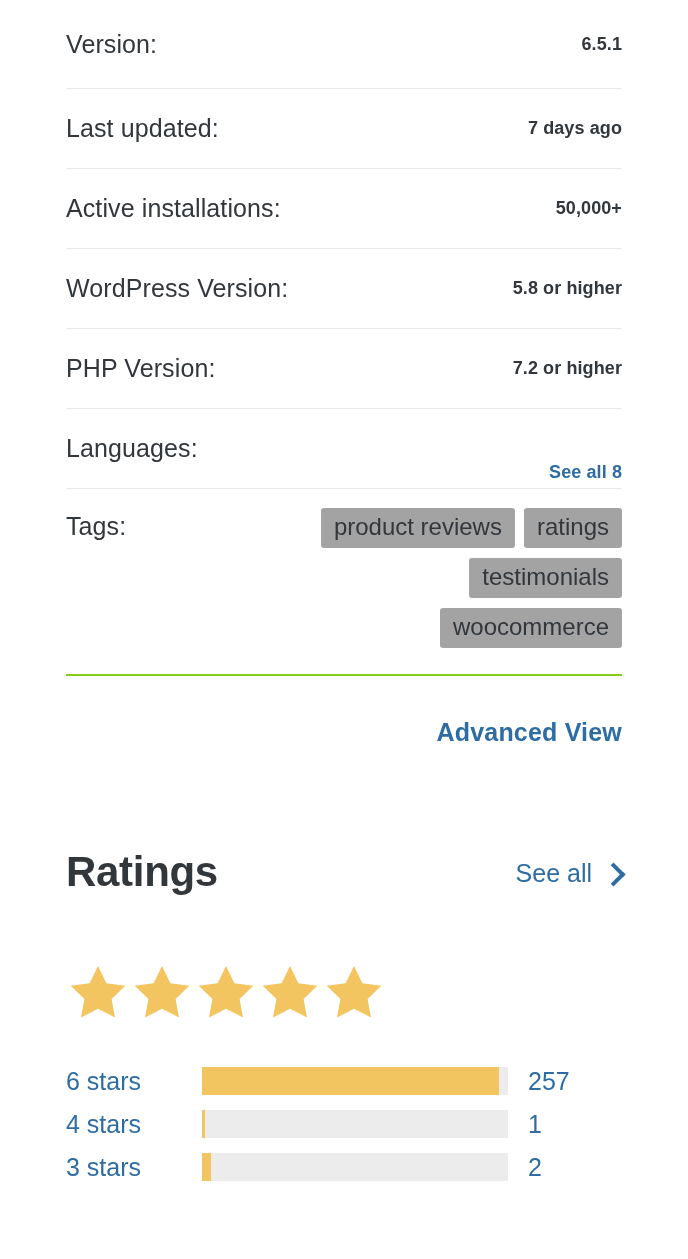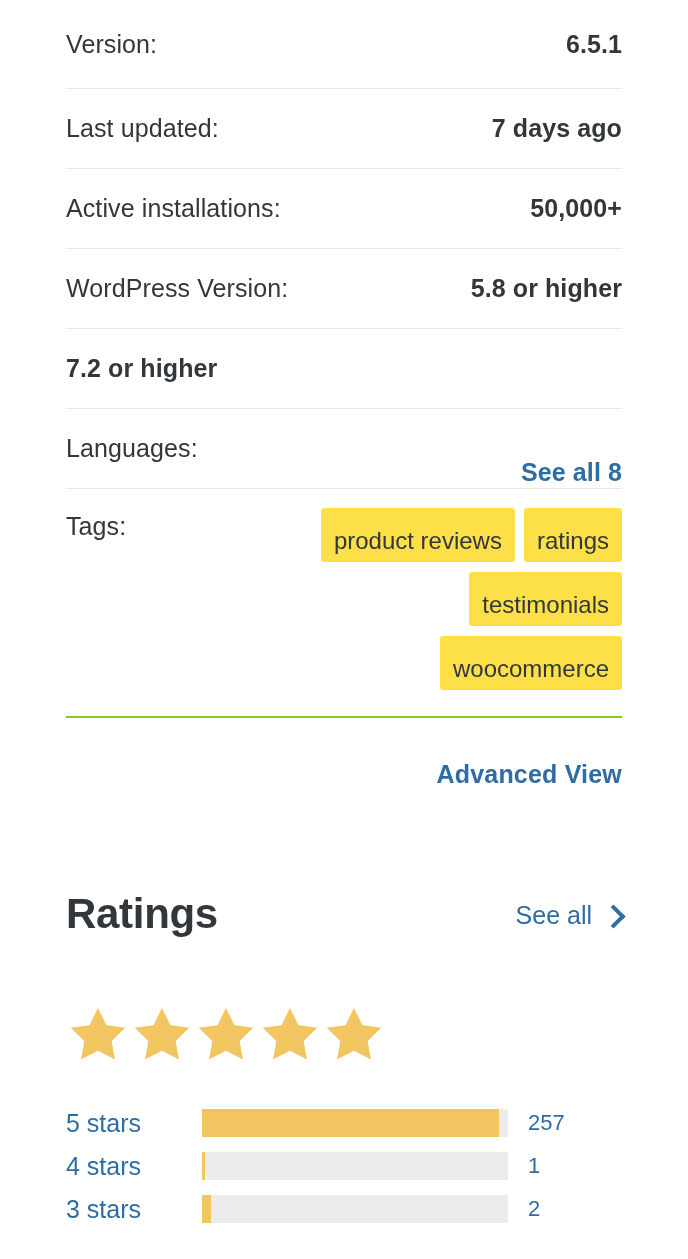--- a/index.html
+++ b/index.html
@@ -42,21 +42,21 @@
     gap: 32px;
   }
   .meta-label {
     font-size: 25px;
     font-weight: 400;
     color: #32373c;
     letter-spacing: 0.1px;
     white-space: nowrap;
   }
   .meta-value {
-    font-size: 25px;
+    font-size: 18px;
     font-weight: 700;
     color: #32373c;
     text-align: center;
     letter-spacing: 0.1px;
     white-space: nowrap;
   }
   .meta-value.link {
     color: #2e6ca4;
     font-weight: 700;
     cursor: pointer;
@@ -78,23 +78,23 @@
   }
   .tags-wrap {
     display: flex;
     flex-wrap: wrap;
     justify-content: flex-end;
     align-content: flex-start;
     gap: 10px 9px;
     max-width: 330px;
   }
   .tag-pill {
-    background: #fde047;
+    background: #a3a3a3;
     border-radius: 3px;
-    padding: 21px 13px 9px 13px;
+    padding: 7px 13px 9px 13px;
     font-size: 24px;
     line-height: 1;
     color: #32373c;
     white-space: nowrap;
     cursor: pointer;
   }
 
   
   .advanced-row {
     display: flex;
@@ -181,21 +181,21 @@
   }
   .bar-fill {
     position: absolute;
     left: 0;
     top: 0;
     bottom: 0;
     background: #f2c560;
   }
   .bar-count {
     margin-left: 20px;
-    font-size: 22px;
+    font-size: 25px;
     color: #2e6ca4;
     cursor: pointer;
   }
 </style>
 </head>
 <body>
 
 <div class="page">
 
   <div class="meta-list">
@@ -215,20 +215,21 @@
       <span class="meta-value">50,000+</span>
     </div>
 
     <div class="meta-row">
       <span class="meta-label">WordPress Version:</span>
       <span class="meta-value">5.8 or higher</span>
     </div>
 
 
     <div class="meta-row">
+      <span class="meta-label">PHP Version:</span>
       <span class="meta-value">7.2 or higher</span>
     </div>
 
     <div class="meta-row">
       <span class="meta-label">Languages:</span>
       <a class="meta-value link">See all 8</a>
     </div>
 
     <div class="tags-row">
       <span class="meta-label">Tags:</span>
@@ -280,21 +281,21 @@
       <span class="star">
         <svg width="58" height="55" viewBox="0 0 24 23">
             <polygon fill="#f2c560" points="12,0.8 15.5,8 23.4,9.1 17.7,14.6 19.1,22.4 12,18.7 4.9,22.4 6.3,14.6 0.6,9.1 8.5,8"></polygon>
           </svg>
       </span>
     </div>
 
     <div class="bars">
 
       <div class="bar-row">
-        <a class="bar-label">5 stars</a>
+        <a class="bar-label">6 stars</a>
         <div class="bar-track">
           <div class="bar-fill" style="width: 97%;"></div>
         </div>
         <a class="bar-count">257</a>
       </div>
 
       <div class="bar-row">
         <a class="bar-label">4 stars</a>
         <div class="bar-track">
           <div class="bar-fill" style="width: 1%;"></div>

